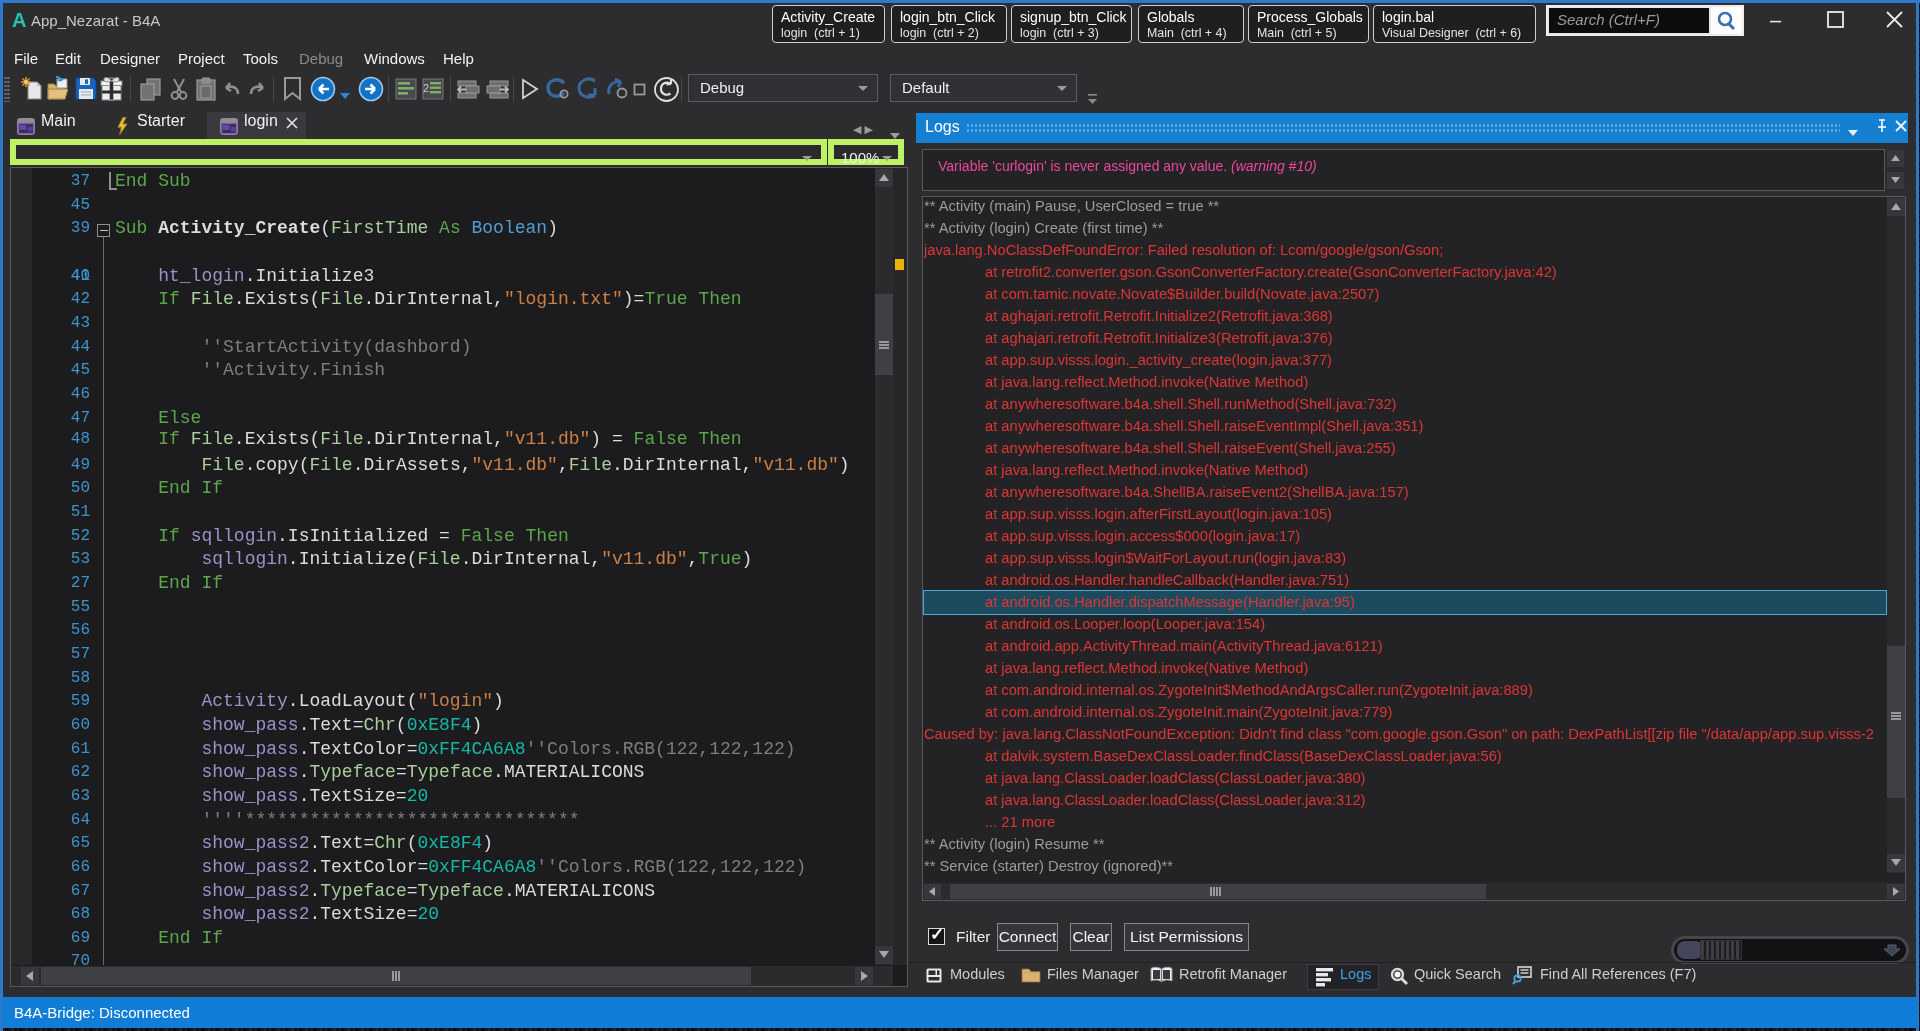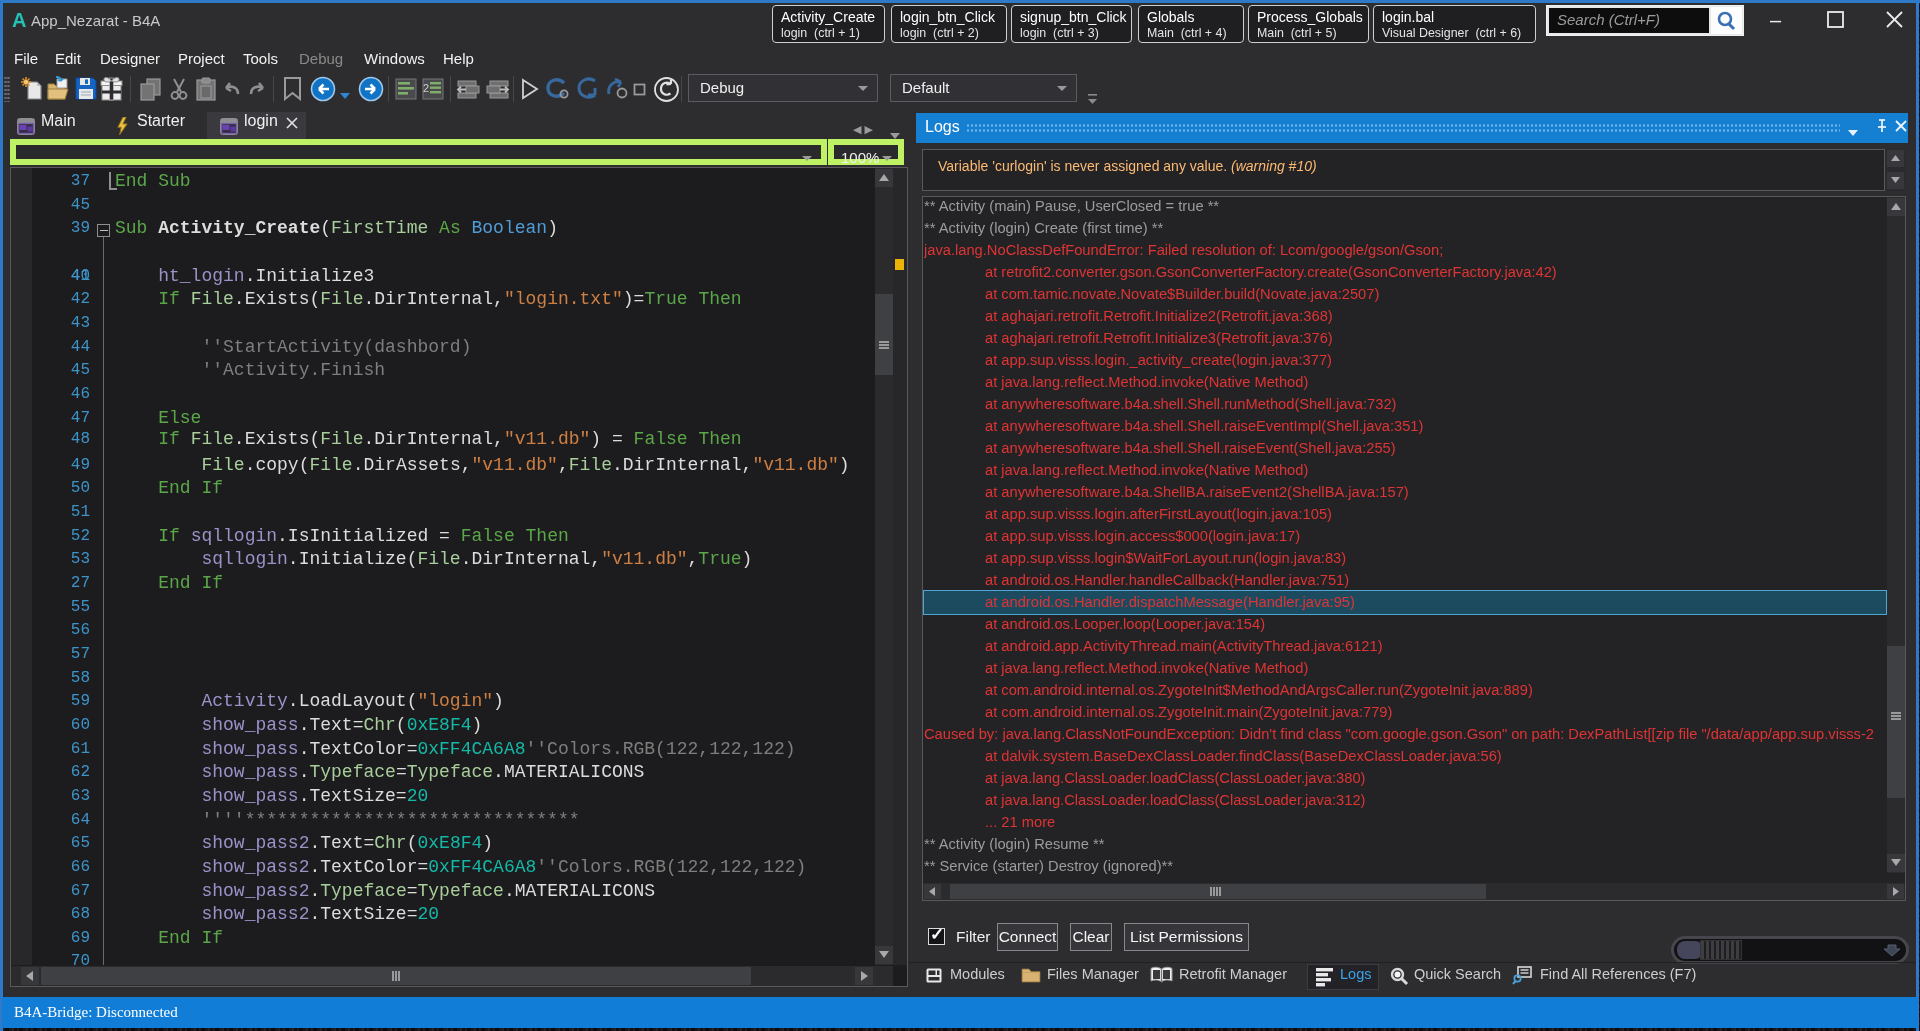--- a/index.html
+++ b/index.html
@@ -69,21 +69,21 @@
 #logsbox{left:922px;top:196px;width:984px;height:705px;background:#232326;border:1px solid #59595c;box-sizing:border-box;}
 .ll{position:absolute;left:924px;width:960px;height:22px;overflow:hidden;white-space:nowrap;
   font-size:14.7px;line-height:22px;color:#9c9c9c;}
 .red{color:#de3434;}
 #selrow{left:923px;top:590px;width:964px;height:25px;background:#1c4b60;border:1.5px solid #4fa6d2;box-sizing:border-box;}
 
 .btn{top:923px;height:28px;background:#36363a;border:1.5px solid #88888c;box-sizing:border-box;
   color:#f5f5f5;font-size:15.5px;text-align:center;padding-top:4px;}
 
 .btab{top:966px;font-size:14.5px;color:#cdcdcd;}
-#statusbar{left:2px;top:997px;width:1916px;height:31px;background:#117dd7;color:#fff;font-size:15px;font-family:Liberation Serif, serif;}
+#statusbar{left:2px;top:997px;width:1916px;height:31px;background:#117dd7;color:#fff;font-size:15px;}
 </style>
 </head>
 <body>
 <div id="deskr" class="ab"></div>
 <div id="deskb" class="ab"></div>
 <div id="topb" class="ab"></div>
 <div id="leftb" class="ab"></div>
 <div id="rightb" class="ab"></div>
 
 <div id="logoA" class="ab">A</div>
@@ -510,21 +510,21 @@
         <line x1="8" y1="2" x2="8" y2="9"></line>
         <line x1="4" y1="9" x2="12" y2="9"></line>
         <line x1="8" y1="9" x2="8" y2="14"></line>
       </g>
     </svg></div>
 <div class="ab" style="left:1894px;top:119px;"><svg width="15" height="15">
       <line x1="2" y1="2" x2="12" y2="12" stroke="#eef5fc" stroke-width="1.8"></line>
       <line x1="12" y1="2" x2="2" y2="12" stroke="#eef5fc" stroke-width="1.8"></line>
     </svg></div>
 <div id="warnbox" class="ab"></div>
-<div class="ab" style="left:938px;top:158px;color:#fdba74;font-size:14px;">Variable 'curlogin' is never assigned any value. <i>(warning #10)</i></div>
+<div class="ab" style="left:938px;top:158px;color:#ec4899;font-size:14px;">Variable 'curlogin' is never assigned any value. <i>(warning #10)</i></div>
 
 <div class="ab" style="left:1886px;top:149px;width:19px;height:42px;background:#2b2b2e;"></div>
 <div class="ab sbtn" style="left:1887px;top:150px;width:17px;height:17px;"><svg width="17" height="17">
       <polygon points="8.5,5 13,11 4,11" fill="#a8a8a8"></polygon>
     </svg></div>
 <div class="ab sbtn" style="left:1887px;top:172px;width:17px;height:17px;"><svg width="17" height="17">
       <polygon points="8.5,11 13,5 4,5" fill="#a8a8a8"></polygon>
     </svg></div>
 
 <div id="logsbox" class="ab"></div>

